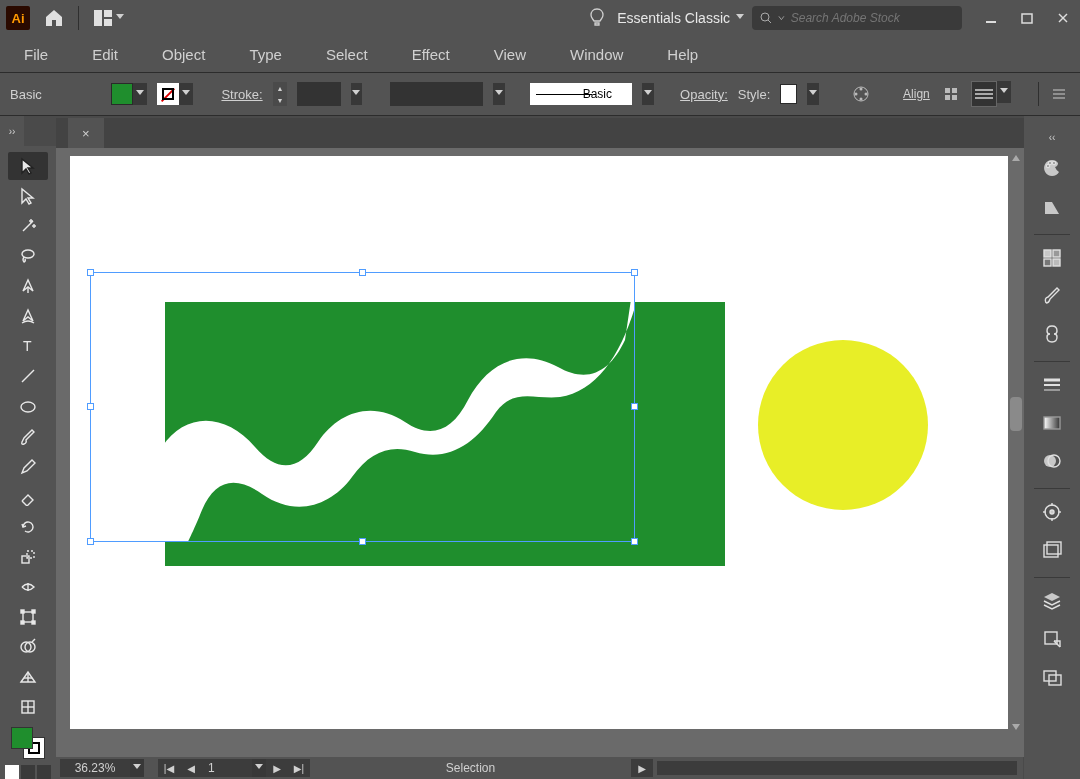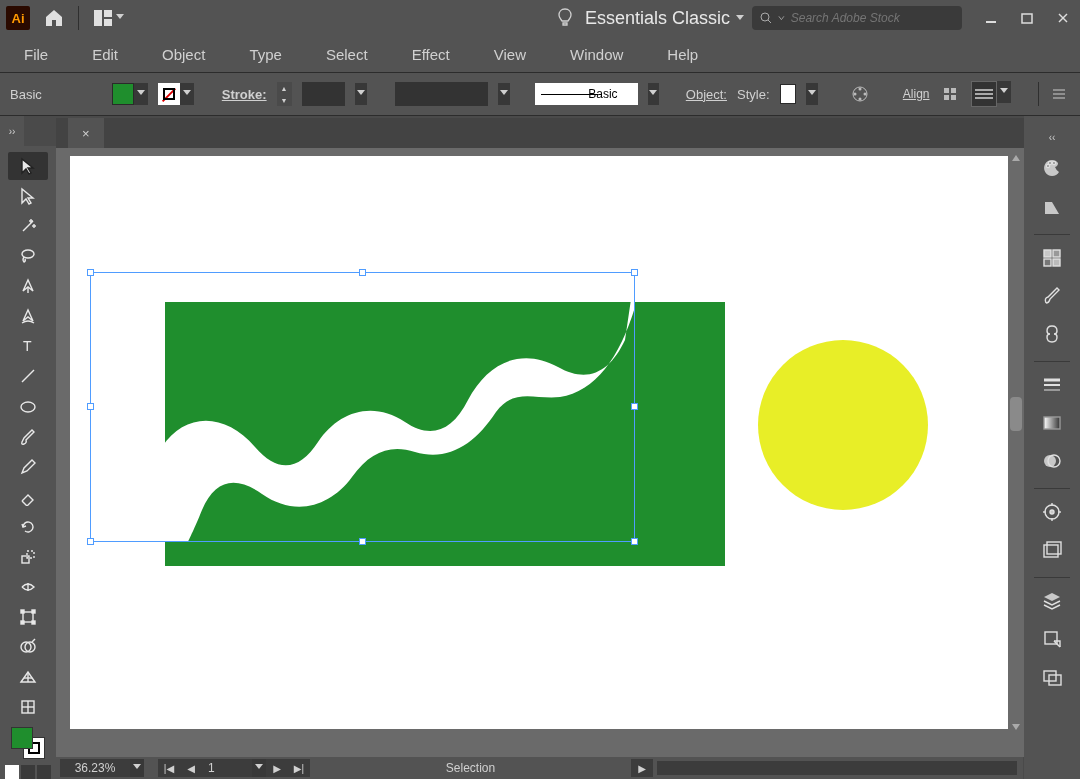--- a/index.html
+++ b/index.html
@@ -7,21 +7,21 @@
 
 
 .appbar { height: 36px; background: #535353; display: flex; align-items: center; gap: 8px; padding: 0 6px; }
 .ai-logo { width: 24px; height: 24px; background: #2a0a00; color: #ff9a00; font-weight: 700; font-size: 13px; display: flex; align-items: center; justify-content: center; border-radius: 2px; }
 .home-btn { width: 32px; height: 28px; display: flex; align-items: center; justify-content: center; border-radius: 2px; }
 .home-btn svg { fill: #e0e0e0; }
 .vdiv { width: 1px; height: 24px; background: #2f2f2f; }
 .arrange-btn { width: 44px; height: 28px; display: flex; align-items: center; justify-content: center; gap: 4px; border-radius: 2px; }
 .flex-spacer { flex: 1; }
 .lightbulb { width: 24px; height: 24px; display: flex; align-items: center; justify-content: center; }
-.ws-label { color: #e8e8e8; font-size: 18px; display: flex; align-items: center; gap: 6px; }
+.ws-label { color: #e8e8e8; font-size: 14px; display: flex; align-items: center; gap: 6px; }
 .search-wrap { background: #3a3a3a; border-radius: 4px; display: flex; align-items: center; gap: 6px; padding: 0 8px; width: 210px; height: 24px; }
 .search-wrap input { background: transparent; border: none; outline: none; color: #d0d0d0; font-size: 12px; font-style: italic; width: 100%; }
 .window-controls { display: flex; gap: 14px; margin-left: 10px; }
 .wc { width: 22px; height: 22px; display: flex; align-items: center; justify-content: center; }
 
 
 .menubar { height: 36px; background: #535353; display: flex; align-items: center; padding-left: 10px; gap: 16px; }
 .menu-item { font-size: 15px; padding: 8px 14px; }
 
 
@@ -185,21 +185,21 @@
   </div>
   <div style="display:flex;">
     <div class="stroke-sw">
         <div class="none-line"></div>
       </div>
     <div class="dd">
         <span class="chev"></span>
       </div>
   </div>
   <div style="width:10px;"></div>
-  <span class="ctrl-label" style="text-decoration:underline;font-weight:bold;">Stroke:</span>
+  <span class="ctrl-label" style="text-decoration:underline;">Stroke:</span>
   <div class="stepper">
       <div>▲</div>
       <div>▼</div>
     </div>
   <div class="field" style="width:50px;"></div>
   <div class="dd">
       <span class="chev"></span>
     </div>
   <div style="width:10px;"></div>
   <div class="field" style="width:110px;"></div>
@@ -207,21 +207,21 @@
       <span class="chev"></span>
     </div>
   <div style="width:6px;"></div>
   <div class="brush-prev">
       <span style="color:#000;font-size:12px;">Basic</span>
     </div>
   <div class="dd">
       <span class="chev"></span>
     </div>
   <div style="width:8px;"></div>
-  <span class="ctrl-label" style="text-decoration:underline;">Object:</span>
+  <span class="ctrl-label" style="text-decoration:underline;">Opacity:</span>
   <span class="ctrl-label">Style:</span>
   <div class="swatch" style="background:#fff;width:20px;height:20px;"></div>
   <div class="dd">
       <span class="chev"></span>
     </div>
   <div style="width:14px;"></div>
   <div class="ic-btn">
       <svg width="18" height="18" viewBox="0 0 18 18">
         <circle cx="9" cy="9" r="7" stroke="#bbb" fill="none"></circle>
         <circle cx="9" cy="4" r="1.5" fill="#bbb"></circle>

